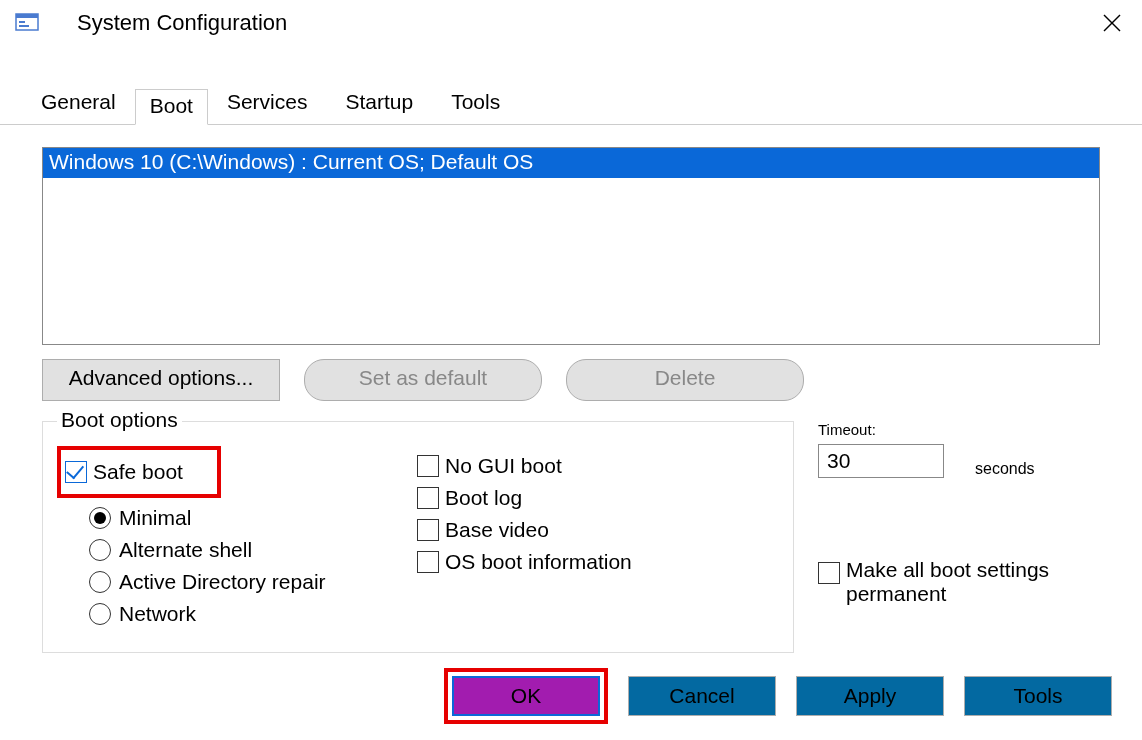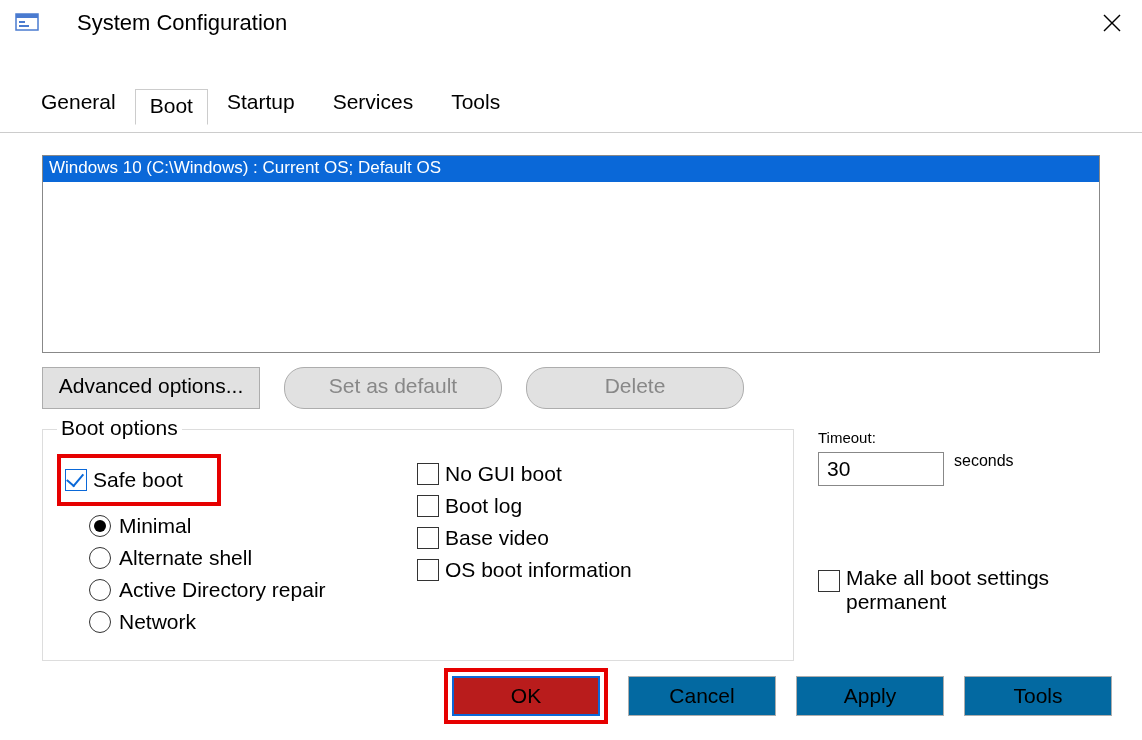--- a/index.html
+++ b/index.html
@@ -3,60 +3,60 @@
 <meta charset="utf-8">
 <style>
   * { box-sizing: border-box; font-family: 'Segoe UI', Tahoma, sans-serif; }
   body { margin: 0; background: #fff; width: 1142px; height: 740px; overflow: hidden; }
   .window { width: 1142px; height: 740px; background: #fff; position: relative; }
   .titlebar { display: flex; align-items: center; height: 46px; padding: 0 0 0 14px; gap: 25px; }
   .titlebar-icon { width: 28px; height: 24px; margin-right: 10px; display: inline-flex; align-items: center; justify-content: center; }
   .titlebar-text { font-size: 22px; color: #000; }
   .close-btn { margin-left: auto; width: 60px; height: 46px; display: flex; align-items: center; justify-content: center; font-size: 22px; }
 
-  .tabstrip { display: flex; align-items: flex-end; padding: 20px 0 8px 22px; border-bottom: 1px solid #ccc; position: relative; }
+  .tabstrip { display: flex; align-items: flex-end; padding: 20px 0 0 22px; border-bottom: 1px solid #ccc; position: relative; }
   .tab { padding: 8px 18px 10px 18px; font-size: 21px; color: #000; border: 1px solid transparent; border-bottom: none; position: relative; cursor: default; }
   .tab.active { border: 1px solid #ccc; border-bottom: 1px solid #fff; background: #fff; margin-bottom: -1px; z-index: 2; margin-top: 23px; }
   .tab-highlight { border: 4px solid #e60000; padding: 4px 14px 6px 14px; }
 
   .content { padding: 22px 42px 0 42px; }
   .oslist { border: 1px solid #888; height: 198px; background: #fff; overflow: hidden; }
-  .oslist-item { background: #0a68d8; color: #fff; font-size: 17px; padding: 2px 6px 4px 6px; }
+  .oslist-item { background: #0a68d8; color: #fff; font-size: 21px; padding: 2px 6px 4px 6px; }
 
   .midbuttons { display: flex; gap: 24px; margin-top: 14px; }
   .btn { background: #e1e1e1; border: 1px solid #adadad; font-size: 21px; padding: 6px 0; text-align: center; cursor: default; }
-  .btn.w { width: 218px; height: 42px; }
+  .btn.w { width: 238px; height: 42px; }
   .btn.disabled { color: #888; border-radius: 20px; }
 
   .lower { display: flex; margin-top: 20px; gap: 24px; }
   .bootopts { border: 1px solid #ddd; padding: 0 14px 18px 14px; width: 752px; position: relative; }
   .bootopts-legend { position: relative; top: -14px; background: #fff; display: inline-block; padding: 0 4px; font-size: 21px; }
   .opts-row { display: flex; }
   .col-left { width: 360px; }
   .col-right { flex: 1; }
   .chk, .rad { display: flex; align-items: center; font-size: 21px; margin: 8px 0; }
   .chk-box { width: 22px; height: 22px; border: 1px solid #333; margin-right: 6px; display: inline-flex; align-items: center; justify-content: center; }
   .chk-box.checked { border-color: #0a68d8; }
   .chk-box.checked::after { content: ''; width: 14px; height: 8px; border-left: 2px solid #0a68d8; border-bottom: 2px solid #0a68d8; transform: rotate(-50deg) translate(1px,-2px); }
   .rad-circle { width: 22px; height: 22px; border: 1px solid #333; border-radius: 50%; margin-right: 8px; display: inline-flex; align-items: center; justify-content: center; }
   .rad-circle.checked::after { content: ''; width: 12px; height: 12px; background: #000; border-radius: 50%; }
   .safe-highlight { border: 4px solid #e60000; display: inline-flex; padding: 2px 34px 2px 4px; }
   .radiogroup { margin-left: 32px; }
 
   .timeout-area { flex: 1; }
   .timeout-area .tlabel { font-size: 15px; }
-  .timeout-row { display: flex; align-items: flex-start; margin-top: 6px; }
+  .timeout-row { display: flex; align-items: flex-end; margin-top: 6px; gap: 21px; }
   .timeout-input { width: 126px; border: 1px solid #888; font-size: 21px; padding: 2px 8px; margin-right: 10px; height: 34px; }
   .make-perm { display: flex; align-items: flex-start; font-size: 21px; margin-top: 80px; }
   .make-perm .chk-box { margin-top: 4px; }
   .make-perm-text { width: 230px; }
 
   .bottom-buttons { position: absolute; bottom: 16px; right: 30px; display: flex; gap: 20px; align-items: center; }
   .dlg-btn { width: 148px; height: 40px; background: #0369a1; border: 1px solid #adadad; font-size: 21px; display: flex; align-items: center; justify-content: center; cursor: default; }
-  .dlg-btn.default { border: 2px solid #0a68d8; background: #b91c1c; }
+  .dlg-btn.default { border: 2px solid #0a68d8; background: #a21caf; }
   .ok-highlight { border: 4px solid #e60000; padding: 4px; }
 </style>
 </head>
 <body>
 
 <div class="window">
 
   <div class="titlebar">
     <span class="titlebar-icon">
       <svg width="28" height="24" viewBox="0 0 28 24">
@@ -71,22 +71,22 @@
       <svg width="18" height="18" viewBox="0 0 18 18">
           <line x1="1" y1="1" x2="17" y2="17" stroke="#000" stroke-width="1.5"></line>
           <line x1="17" y1="1" x2="1" y2="17" stroke="#000" stroke-width="1.5"></line>
         </svg>
     </div>
   </div>
 
   <div class="tabstrip">
     <div class="tab">General</div>
     <div class="tab active tab-highlight">Boot</div>
+    <div class="tab">Services</div>
     <div class="tab">Startup</div>
-    <div class="tab">Services</div>
     <div class="tab">Tools</div>
   </div>
 
   <div class="content">
 
     <div class="oslist">
       <div class="oslist-item">Windows 10 (C:\Windows) : Current OS; Default OS</div>
     </div>
 
     <div class="midbuttons">

